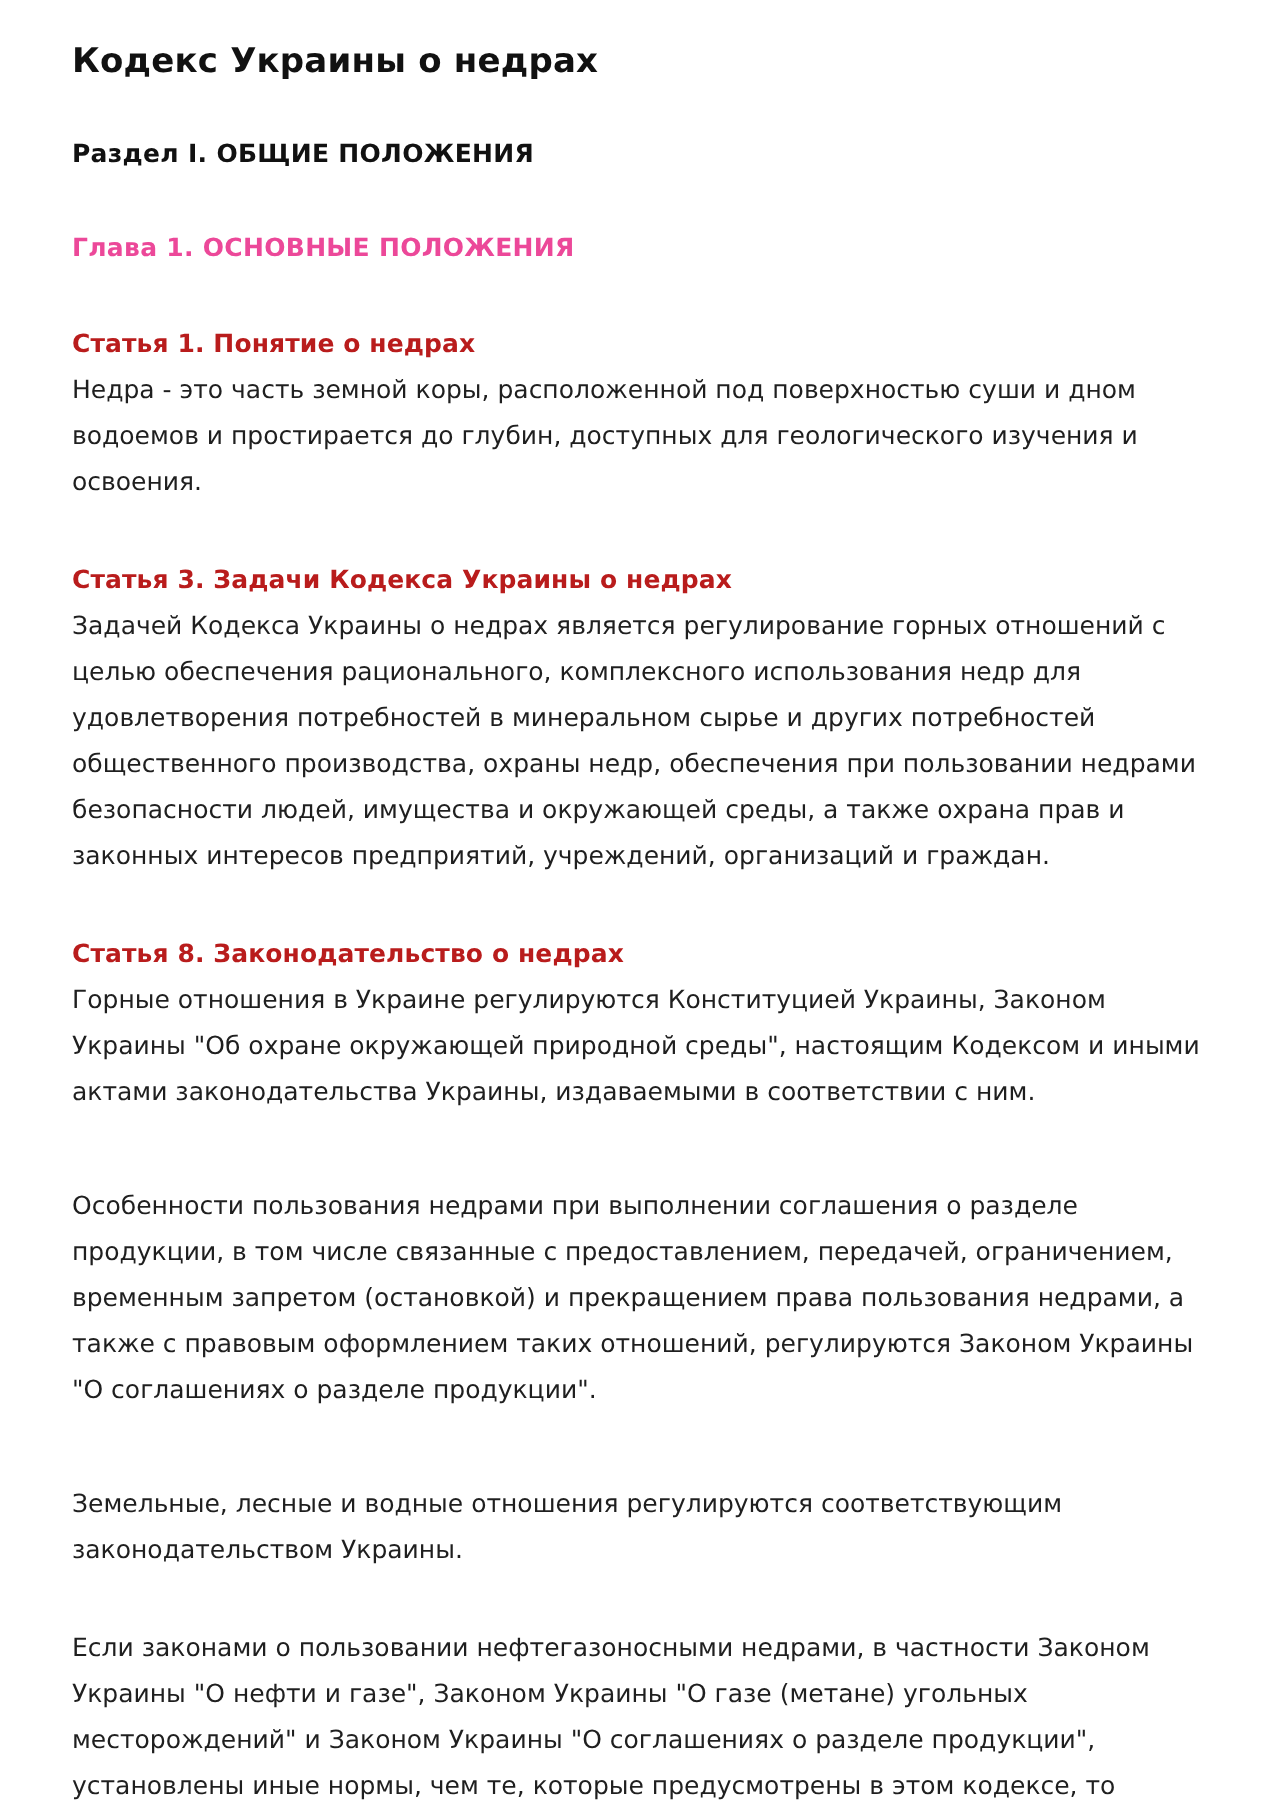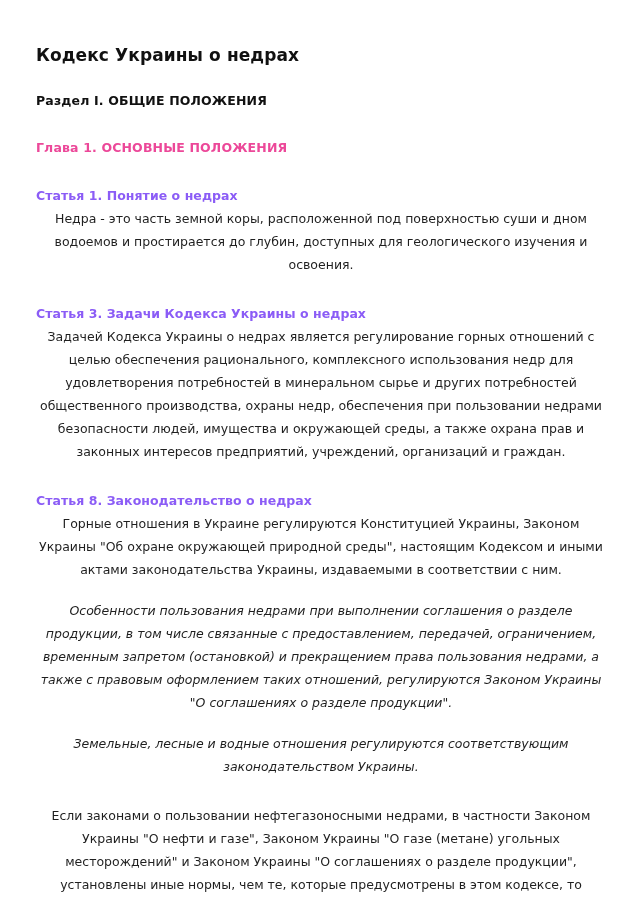--- a/index.html
+++ b/index.html
@@ -11,21 +11,21 @@
     width: 640px;
     height: 905px;
     font-family: "DejaVu Sans", sans-serif;
     color: #1a1a1a;
     overflow: hidden;
   }
   .page {
     box-sizing: border-box;
     width: 640px;
     height: 905px;
-    padding: 44px 34px 0 36px;
+    padding: 20px 34px 0 36px;
     background: #ffffff;
   }
   .doc-title {
     font-size: 17px;
     font-weight: bold;
     line-height: 23px;
     margin: 0 0 22px 0;
     letter-spacing: 0.1px;
     color: #111111;
   }
@@ -47,33 +47,31 @@
   }
   .article {
     margin: 0 0 18px 0;
   }
   .article-heading {
     font-size: 12.5px;
     font-weight: bold;
     line-height: 23px;
     margin: 0;
     letter-spacing: 0.05px;
-    color: #8b5cf6;
+    color: #b91c1c;
   }
   .article-body {
     font-size: 12.5px;
     font-weight: normal;
     line-height: 23px;
     margin: 0;
     color: #1f1f1f;
-    text-align: center;
   }
   .article-body + .article-body {
-    margin-top: 18px;
-    font-style: italic;
+    margin-top: 34px;
   }
   .spacer-sm { height: 8px; }
 </style>
 </head>
 <body>
 
 <div class="page">
 
   <h1 class="doc-title">Кодекс Украины о недрах</h1>
 

